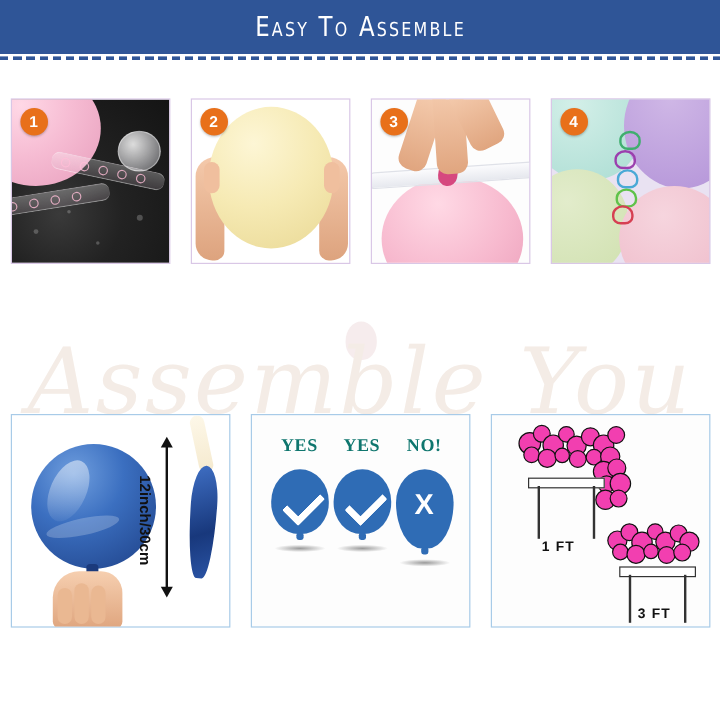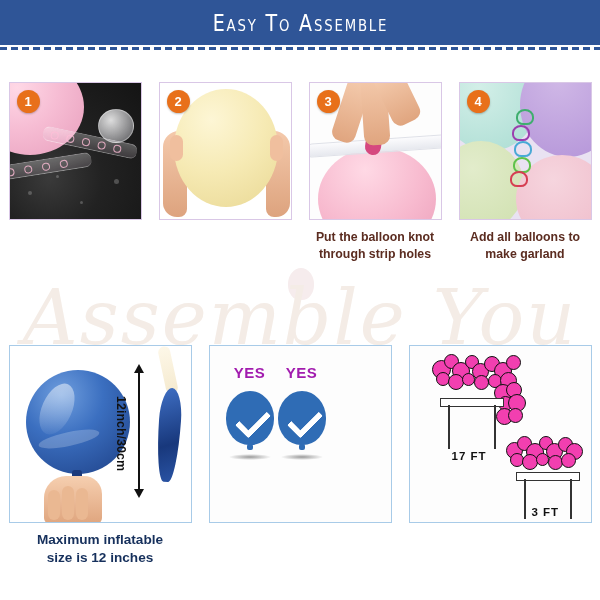--- a/index.html
+++ b/index.html
@@ -234,21 +234,21 @@
     background:linear-gradient(180deg,#fdf6e4,#f3e6c6);
     border-radius:6px;transform:rotate(-12deg);opacity:.85;
   }
 
   
   .pb{background:#fdfdfd;}
   .pb .col{position:absolute;width:52px;text-align:center;}
   .pb .c-1{left:14px;top:18px;}
   .pb .c-2{left:66px;top:18px;}
   .pb .c-3{left:118px;top:18px;}
-  .pb .lbl{color:#a21caf;font-size:15px;font-weight:bold;letter-spacing:.5px;}
+  .pb .lbl{color:#0f766e;font-size:15px;font-weight:bold;letter-spacing:.5px;font-family:Liberation Serif, serif;}
   .pb .bal{
     margin:10px auto 0;width:48px;height:54px;background:#2f6cb5;
     border-radius:50% 50% 48% 48%;position:relative;
   }
   .pb .bal.no{height:66px;border-radius:50% 50% 45% 45%/42% 42% 58% 58%;}
   .pb .bal:after{
     content:"";position:absolute;left:21px;bottom:-5px;width:6px;height:6px;
     background:#2f6cb5;border-radius:2px;
   }
   .pb .tick{
@@ -330,37 +330,35 @@
   <div class="step">
     <div class="step-img s3">
       <div class="badge">3</div>
       <div class="ball"></div>
       <div class="strip"></div>
       <div class="knot"></div>
       <div class="fin f1"></div>
       <div class="fin f2"></div>
       <div class="fin f3"></div>
     </div>
-    <div class="step-cap">Put the balloon knot<br>through strip holes</div>
   </div>
 
   <div class="step">
     <div class="step-img s4">
       <div class="b bt"></div>
       <div class="b bp"></div>
       <div class="b bg"></div>
       <div class="b bk"></div>
       <div class="clip c1"></div>
       <div class="clip c2"></div>
       <div class="clip c3"></div>
       <div class="clip c4"></div>
       <div class="clip c5"></div>
       <div class="badge">4</div>
     </div>
-    <div class="step-cap">Add all balloons to<br>make garland</div>
   </div>
 
 </div>
 
 <div class="panels">
 
   <div class="panel">
     <div class="panel-box pa">
       <div class="blueball"></div>
       <div class="gloss"></div>
@@ -369,21 +367,20 @@
       <div class="grip">
         <i style="left:4px;top:14px;width:12px;height:30px"></i>
         <i style="left:18px;top:10px;width:12px;height:34px"></i>
         <i style="left:32px;top:12px;width:12px;height:32px"></i>
       </div>
       <div class="arrow"></div>
       <div class="dim">12inch/30cm</div>
       <div class="deflate-neck"></div>
       <div class="deflate"></div>
     </div>
-    <div class="panel-cap">Maximum inflatable<br>size is 12 inches</div>
   </div>
 
   <div class="panel">
     <div class="panel-box pb">
 
       <div class="col c-1">
         <div class="lbl">YES</div>
         <div class="bal">
           <div class="tick"></div>
         </div>
@@ -391,20 +388,27 @@
       </div>
 
       <div class="col c-2">
         <div class="lbl">YES</div>
         <div class="bal">
           <div class="tick"></div>
         </div>
         <div class="shadow"></div>
       </div>
 
+      <div class="col c-3">
+        <div class="lbl">NO!</div>
+        <div class="bal no">
+          <div class="ex">X</div>
+        </div>
+        <div class="shadow"></div>
+      </div>
 
     </div>
   </div>
 
   <div class="panel">
     <div class="panel-box pc">
 
       <div class="garl">
         <div class="bb" style="left:22px;top:14px;width:17px;height:17px"></div>
         <div class="bb" style="left:34px;top:8px;width:13px;height:13px"></div>
@@ -425,21 +429,21 @@
         <div class="bb" style="left:88px;top:50px;width:13px;height:13px"></div>
         <div class="bb" style="left:98px;top:48px;width:16px;height:16px"></div>
         <div class="bb" style="left:86px;top:62px;width:15px;height:15px"></div>
         <div class="bb" style="left:98px;top:62px;width:13px;height:13px"></div>
       </div>
       <div class="table">
         <div class="ttop" style="left:30px;top:52px;width:62px;"></div>
         <div class="tleg" style="left:38px;top:59px;height:44px;"></div>
         <div class="tleg" style="left:84px;top:59px;height:44px;"></div>
       </div>
-      <div class="ft" style="left:42px;top:104px">17 FT</div>
+      <div class="ft" style="left:42px;top:104px">1 FT</div>
 
       <div class="garl">
         <div class="bb" style="left:96px;top:96px;width:15px;height:15px"></div>
         <div class="bb" style="left:107px;top:90px;width:13px;height:13px"></div>
         <div class="bb" style="left:116px;top:97px;width:16px;height:16px"></div>
         <div class="bb" style="left:129px;top:90px;width:12px;height:12px"></div>
         <div class="bb" style="left:136px;top:97px;width:15px;height:15px"></div>
         <div class="bb" style="left:148px;top:91px;width:13px;height:13px"></div>
         <div class="bb" style="left:156px;top:97px;width:15px;height:15px"></div>
         <div class="bb" style="left:100px;top:107px;width:12px;height:12px"></div>

